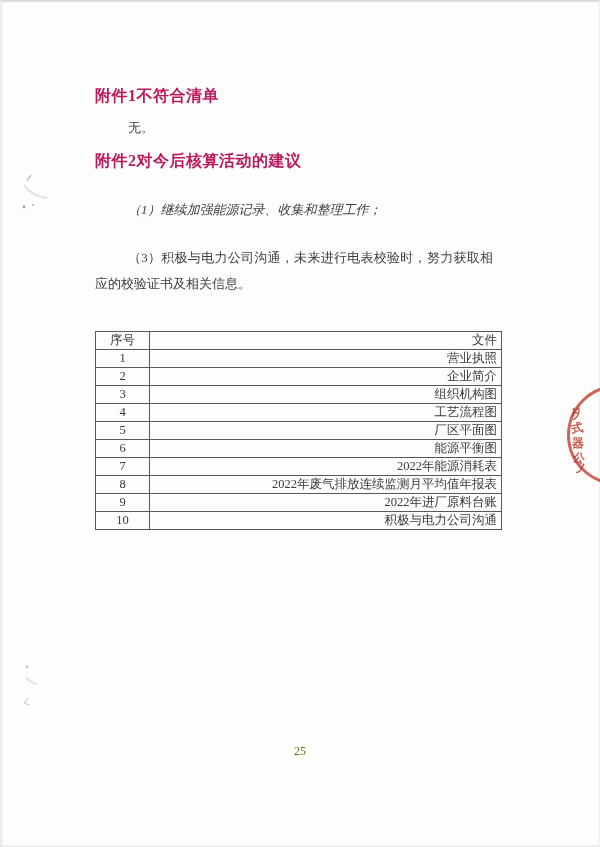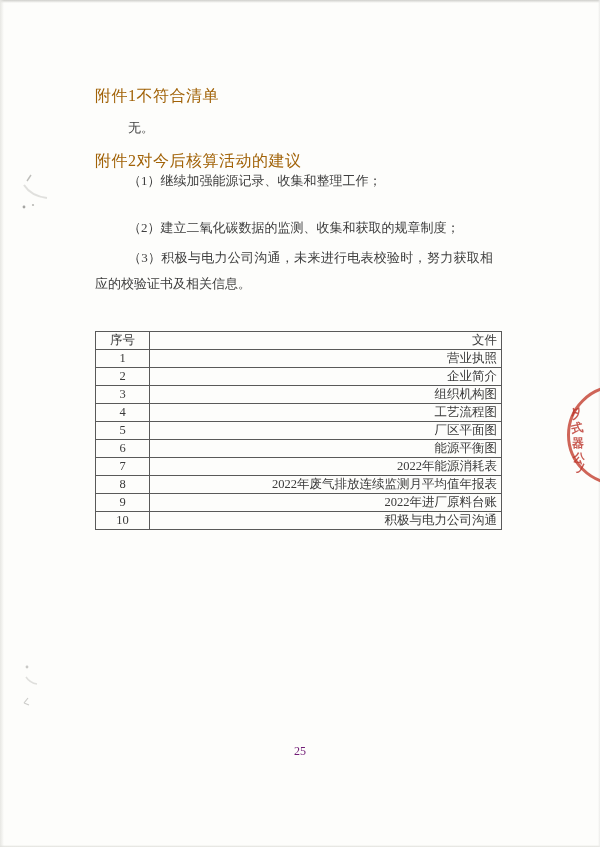--- a/index.html
+++ b/index.html
@@ -13,50 +13,50 @@
                  background:linear-gradient(180deg,#cfcfcb,rgba(253,253,251,0)); }
   .edge-left   { position:absolute; top:0; left:0; bottom:0; width:4px;
                  background:linear-gradient(90deg,#e7e7e3,rgba(253,253,251,0)); }
   .edge-bottom { position:absolute; bottom:0; left:0; right:0; height:2px;
                  background:linear-gradient(0deg,#e0e0dc,rgba(253,253,251,0)); }
   .edge-right  { position:absolute; top:0; right:0; bottom:0; width:2px;
                  background:linear-gradient(270deg,#ececea,rgba(253,253,251,0)); }
 
   .att-heading {
     position:absolute; left:95px; margin:0;
-    font-size:16px; line-height:20px; font-weight:normal;
-    color:#a16207; letter-spacing:0.5px; white-space:nowrap;
+    font-size:16px; line-height:20px; font-weight:bold;
+    color:#be185d; letter-spacing:0.5px; white-space:nowrap;
   }
   .body-text {
     position:absolute; left:95px; width:398px; margin:0;
     font-size:13px; line-height:27px; text-indent:33px;
     color:#3e3e3e; text-align:justify;
   }
   #att1-body { top:114px; }
-  #att2-item1 { top:167px; }
+  #att2-item1 { top:196px;font-style:italic; }
   #att2-item2 { top:214px; }
   #att2-item3 { top:245px; line-height:26px; }
 
   table.doc-table {
     position:absolute; left:95px; top:331px; width:407px;
     border-collapse:collapse; table-layout:fixed;
     font-size:12.5px; color:#3a3a3a;
   }
   .doc-table th, .doc-table td {
     border:1px solid #595959; padding:0 4px;
     font-weight:normal; overflow:hidden; white-space:nowrap;
   }
   .doc-table th { height:17px; text-align:center; }
   .doc-table td { height:16.6px; }
   .doc-table .col-num  { width:45px; text-align:center; }
   .doc-table .col-file { text-align:right; padding-left:6px; }
 
   .page-number {
     position:absolute; top:744px; left:0; width:100%;
-    text-align:center; font-size:12px; line-height:14px; color:#701a75;
+    text-align:center; font-size:12px; line-height:14px; color:#4d7c0f;
   }
 
   
   .stamp-arc {
     position:absolute; left:567px; top:385px; width:100px; height:100px;
     border-radius:50%; border:3px solid rgba(195,62,47,0.8);
     box-sizing:border-box;
   }
   .stamp-char {
     position:absolute; font-size:12px; line-height:12px;
@@ -80,21 +80,20 @@
   <div class="edge-bottom"></div>
   <div class="edge-right"></div>
 
   <h2 class="att-heading" style="top:86px">附件1不符合清单</h2>
 
   <p class="body-text" id="att1-body">无。</p>
 
   <h2 class="att-heading" style="top:151px">附件2对今后核算活动的建议</h2>
 
   <p class="body-text" id="att2-item1">（1）继续加强能源记录、收集和整理工作；</p>
-  <p class="body-text" id="att2-item2">（2）建立二氧化碳数据的监测、收集和获取的规章制度；</p>
   <p class="body-text" id="att2-item3">（3）积极与电力公司沟通，未来进行电表校验时，努力获取相应的校验证书及相关信息。</p>
 
 
   <table class="doc-table">
     <thead>
       <tr>
         <th class="col-num">序号</th>
         <th class="col-file" style="text-align:right">文件</th>
       </tr>
     </thead>

